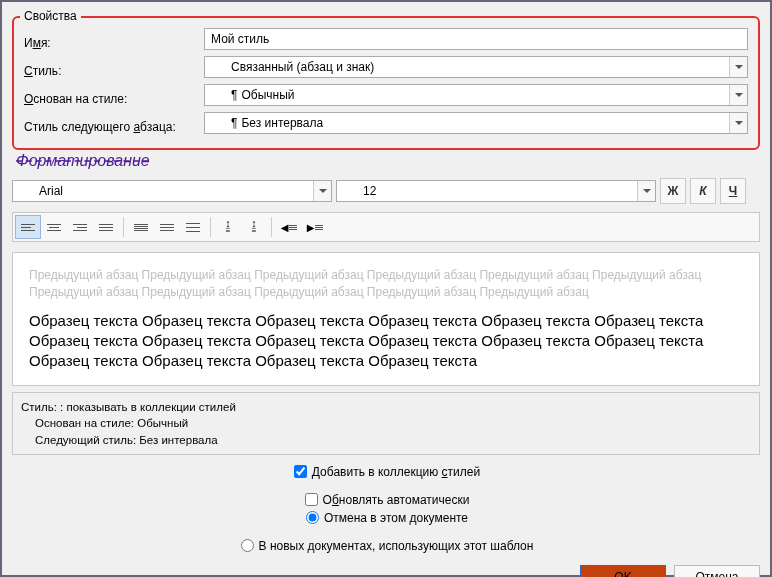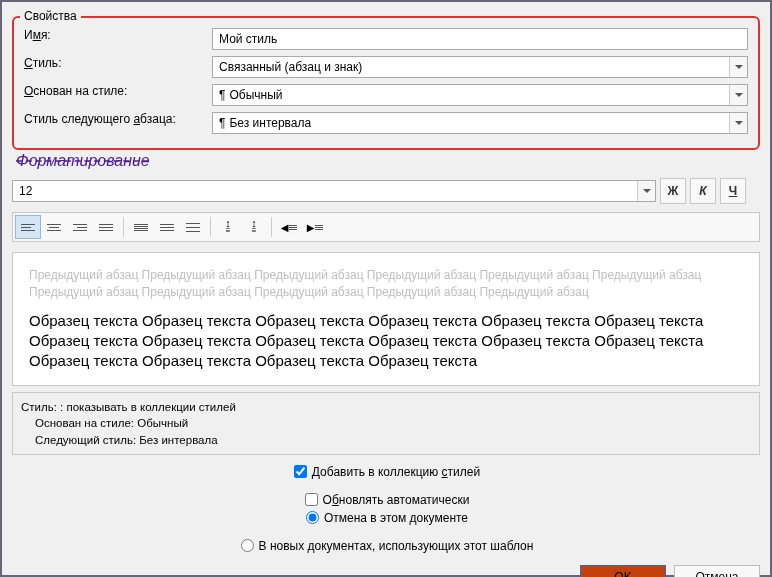--- a/index.html
+++ b/index.html
@@ -7,26 +7,26 @@
 .outer-border { border: 2px solid #667; width: 772px; height: 577px; position: relative; }
 .dialog { width: 100%; height: 100%; background: #f0f0f0; display: flex; flex-direction: column; }
 .titlebar { display: flex; align-items: center; padding: 6px 10px 6px 10px; background: #fff; }
 .titlebar .title { flex: 1; font-size: 12px; }
 .titlebar .btn { width: 40px; text-align: center; font-size: 13px; color: #222; cursor: pointer; }
 .body { padding: 8px 10px 10px 10px; flex: 1; display: flex; flex-direction: column; gap: 6px; }
 
 .fieldset { border: 2px solid #e03030; border-radius: 6px; padding: 10px 10px 14px 10px; margin-top: 6px; position: relative; }
 .fieldset .legend { position: absolute; top: -9px; left: 6px; background: #f0f0f0; padding: 0 4px; font-size: 12px; }
 
-.row { display: flex; align-items: flex-start; gap: 8px; margin-bottom: 6px; }
+.row { display: flex; align-items: flex-end; margin-bottom: 6px; }
 .row .label { width: 180px; font-size: 12px; }
 .row .label u { text-decoration: underline; }
 .input-text { flex: 1; border: 1px solid #aaa; background: #fff; padding: 3px 6px; font-size: 12px; height: 22px; }
 .combo { flex: 1; display: flex; border: 1px solid #aaa; background: #fff; height: 22px; }
-.combo .val { flex: 1; padding: 3px 6px; font-size: 12px; display: flex; align-items: center; gap: 4px; }
+.combo .val { flex: 1; padding: 3px 6px; font-size: 12px; display: flex; align-items: center; gap: 4px; margin-left: 20px; }
 .combo .pilcrow { font-family: Arial; }
 .combo .arrow { width: 18px; border-left: 1px solid #ccc; display: flex; align-items: center; justify-content: center; color: #555; background: #f7f7f7; }
 .arrow-down::after { content: ""; display: block; width: 0; height: 0; border-left: 4px solid transparent; border-right: 4px solid transparent; border-top: 4px solid #555; }
 
 .formatting-label { color: #4c1d95; font-size: 16px; text-decoration: line-through dashed; margin-top: -4px; padding-left: 4px; font-style: italic; }
 
 .toolbar1 { display: flex; gap: 4px; align-items: center; margin-top: 2px; }
 .font-combo { width: 130px; }
 .size-combo { width: 44px; }
 .tbtn { border: 1px solid #c8c8c8; background: #f8f8f8; width: 26px; height: 26px; display: flex; align-items: center; justify-content: center; font-size: 12px; cursor: pointer; color: #333; }
@@ -109,20 +109,26 @@
                 <span>Без интервала</span>
               </div>
           <div class="arrow arrow-down"></div>
         </div>
       </div>
     </div>
 
     <div class="formatting-label">Форматирование</div>
 
     <div class="toolbar1">
+      <div class="combo font-combo">
+        <div class="val">
+              <span>Arial</span>
+            </div>
+        <div class="arrow arrow-down"></div>
+      </div>
       <div class="combo size-combo">
         <div class="val">
               <span>12</span>
             </div>
         <div class="arrow arrow-down"></div>
       </div>
       <div class="tbtn bold">Ж</div>
       <div class="tbtn italic">К</div>
       <div class="tbtn underline">Ч</div>
       <div style="width:10px"></div>

